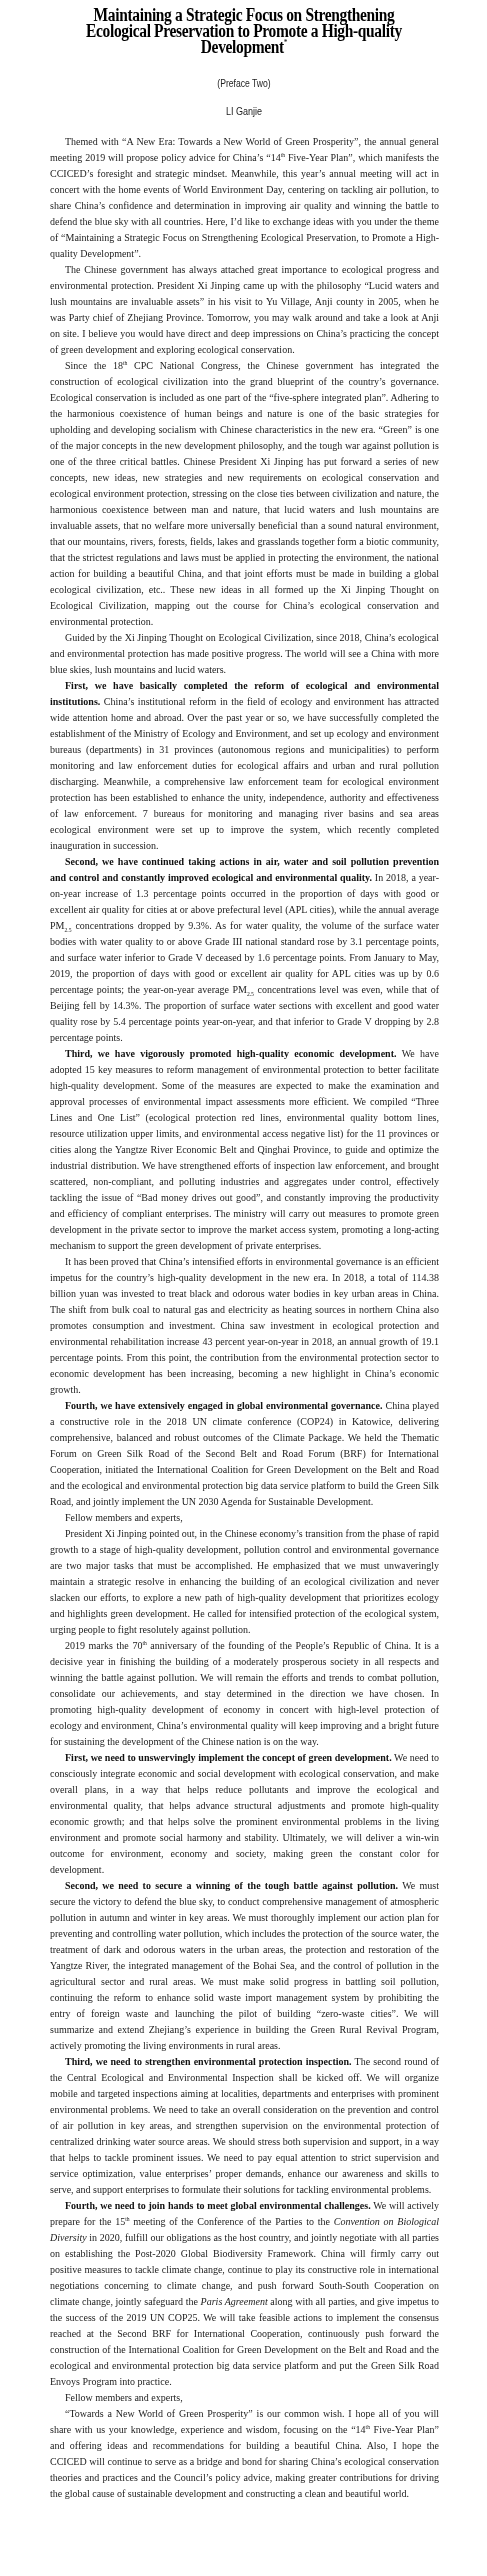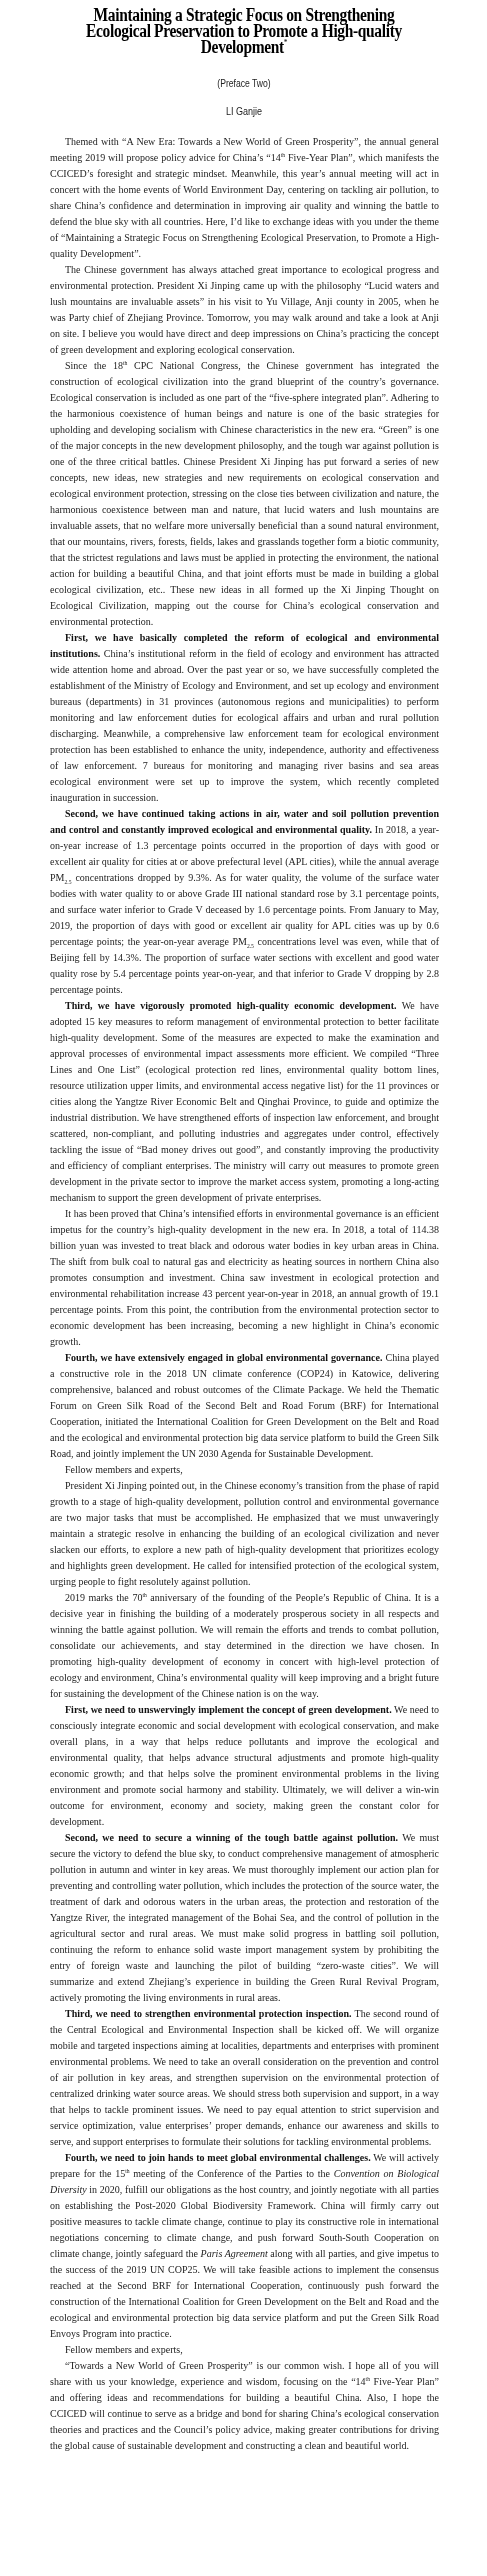--- a/index.html
+++ b/index.html
@@ -43,20 +43,21 @@
     <div>Maintaining a Strategic Focus on Strengthening</div>
     <div>Ecological Preservation to Promote a High-quality</div>
     <div><span>Development</span><sup>*</sup></div>
   </div>
   <div class="subtitle">(Preface Two)</div>
   <div class="author">LI Ganjie</div>
   <div class="body" id="doc-body">
       <p><span>Themed with “A New Era: Towards a New World of Green Prosperity”, the annual general meeting 2019 will propose policy advice for China’s “14</span><sup>th</sup><span> Five-Year Plan”, which manifests the CCICED’s foresight and strategic mindset. Meanwhile, this year’s annual meeting will act in concert with the home events of World Environment Day, centering on tackling air pollution, to share China’s confidence and determination in improving air quality and winning the battle to defend the blue sky with all countries. Here, I’d like to exchange ideas with you under the theme of “Maintaining a Strategic Focus on Strengthening Ecological Preservation, to Promote a High-quality Development”.</span></p>
       <p><span>The Chinese government has always attached great importance to ecological progress and environmental protection. President Xi Jinping came up with the philosophy “Lucid waters and lush mountains are invaluable assets” in his visit to Yu Village, Anji county in 2005, when he was Party chief of Zhejiang Province. Tomorrow, you may walk around and take a look at Anji on site. I believe you would have direct and deep impressions on China’s practicing the concept of green development and exploring ecological conservation.</span></p>
       <p><span>Since the 18</span><sup>th</sup><span> CPC National Congress, the Chinese government has integrated the construction of ecological civilization into the grand blueprint of the country’s governance. Ecological conservation is included as one part of the “five-sphere integrated plan”. Adhering to the harmonious coexistence of human beings and nature is one of the basic strategies for upholding and developing socialism with Chinese characteristics in the new era. “Green” is one of the major concepts in the new development philosophy, and the tough war against pollution is one of the three critical battles. Chinese President Xi Jinping has put forward a series of new concepts, new ideas, new strategies and new requirements on ecological conservation and ecological environment protection, stressing on the close ties between civilization and nature, the harmonious coexistence between man and nature, that lucid waters and lush mountains are invaluable assets, that no welfare more universally beneficial than a sound natural environment, that our mountains, rivers, forests, fields, lakes and grasslands together form a biotic community, that the strictest regulations and laws must be applied in protecting the environment,  the national action for building a beautiful China, and that joint efforts must be made in building a global ecological civilization, etc.. These new ideas in all formed up the Xi Jinping Thought on Ecological Civilization, mapping out the course for China’s ecological conservation and environmental protection.</span></p>
+      <p><span>Guided by the Xi Jinping Thought on Ecological Civilization, since 2018, China’s ecological and environmental protection has made positive progress. The world will see a China with more blue skies, lush mountains and lucid waters.</span></p>
       <p><b>First, we have basically completed the reform of ecological and environmental institutions.</b><span> China’s institutional reform in the field of ecology and environment has attracted wide attention home and abroad. Over the past year or so, we have successfully completed the establishment of the Ministry of Ecology and Environment, and set up ecology and environment bureaus (departments) in 31 provinces (autonomous regions and municipalities) to perform monitoring and law enforcement duties for ecological affairs and urban and rural pollution discharging. Meanwhile, a comprehensive law enforcement team for ecological environment protection has been established to enhance the unity, independence, authority and effectiveness of law enforcement. 7 bureaus for monitoring and managing river basins and sea areas ecological environment were set up to improve the system, which recently completed inauguration in succession.</span></p>
       <p><b>Second, we have continued taking actions in air, water and soil pollution prevention and control and constantly improved ecological and environmental quality.</b><span> In 2018, a year-on-year increase of 1.3 percentage points occurred in the proportion of days with good or excellent air quality for cities at or above prefectural level (APL cities), while the annual average PM</span><sub>2.5</sub><span> concentrations dropped by 9.3%. As for water quality, the volume of the surface water bodies with water quality to or above Grade III national standard rose by 3.1 percentage points, and surface water inferior to Grade V deceased by 1.6 percentage points. From January to May, 2019, the proportion of days with good or excellent air quality for APL cities was up by 0.6 percentage points; the year-on-year average PM</span><sub>2.5</sub><span> concentrations level was even, while that of Beijing fell by 14.3%. The proportion of surface water sections with excellent and good water quality rose by 5.4 percentage points year-on-year, and that inferior to Grade V dropping by 2.8 percentage points.</span></p>
       <p><b>Third, we have vigorously promoted high-quality economic development.</b><span> We have adopted 15 key measures to reform management of environmental protection to better facilitate high-quality development. Some of the measures are expected to make the examination and approval processes of environmental impact assessments more efficient. We compiled “Three Lines and One List” (ecological protection red lines, environmental quality bottom lines, resource utilization upper limits, and environmental access negative list) for the 11 provinces or cities along the Yangtze River Economic Belt and Qinghai Province, to guide and optimize the industrial distribution. We have strengthened efforts of inspection law enforcement, and brought scattered, non-compliant, and polluting industries and aggregates under control, effectively tackling the issue of “Bad money drives out good”, and constantly improving the productivity and efficiency of compliant enterprises. The ministry will carry out measures to promote green development in the private sector to improve the market access system, promoting a long-acting mechanism to support the green development of private enterprises.</span></p>
       <p><span>It has been proved that China’s intensified efforts in environmental governance is an efficient impetus for the country’s high-quality development in the new era. In 2018, a total of 114.38 billion yuan was invested to treat black and odorous water bodies in key urban areas in China. The shift from bulk coal to natural gas and electricity as heating sources in northern China also promotes consumption and investment. China saw investment in ecological protection and environmental rehabilitation increase 43 percent year-on-year in 2018, an annual growth of 19.1 percentage points. From this point, the contribution from the environmental protection sector to economic development has been increasing, becoming a new highlight in China’s economic growth.</span></p>
       <p><b>Fourth, we have extensively engaged in global environmental governance.</b><span> China played a constructive role in the 2018 UN climate conference (COP24) in Katowice, delivering comprehensive, balanced and robust outcomes of the Climate Package. We held the Thematic Forum on Green Silk Road of the Second Belt and Road Forum (BRF) for International Cooperation, initiated the International Coalition for Green Development on the Belt and Road and the ecological and environmental protection big data service platform to build the Green Silk Road, and jointly implement the UN 2030 Agenda for Sustainable Development.</span></p>
       <p><span>Fellow members and experts,</span></p>
       <p><span>President Xi Jinping pointed out, in the Chinese economy’s transition from the phase of rapid growth to a stage of high-quality development, pollution control and environmental governance are two major tasks that must be accomplished. He emphasized that we must unwaveringly maintain a strategic resolve in enhancing the building of an ecological civilization and never slacken our efforts, to explore a new path of high-quality development that prioritizes ecology and highlights green development. He called for intensified protection of the ecological system, urging people to fight resolutely against pollution.</span></p>
       <p><span>2019 marks the 70</span><sup>th</sup><span> anniversary of the founding of the People’s Republic of China. It is a decisive year in finishing the building of a moderately prosperous society in all respects and winning the battle against pollution. We will remain the efforts and trends to combat pollution, consolidate our achievements, and stay determined in the direction we have chosen. In promoting high-quality development of economy in concert with high-level protection of ecology and environment, China’s environmental quality will keep improving and a bright future for sustaining the development of the Chinese nation is on the way.</span></p>
       <p><b>First, we need to unswervingly implement the concept of green development.</b><span> We need to consciously integrate economic and social development with ecological conservation, and make overall plans, in a way that helps reduce pollutants and improve the ecological and environmental quality, that helps advance structural adjustments and promote high-quality economic growth; and that helps solve the prominent environmental problems in the living environment and promote social harmony and stability. Ultimately, we will deliver a win-win outcome for environment, economy and society, making green the constant color for development.</span></p>
       <p><b>Second, we need to secure a winning of the tough battle against pollution.</b><span> We must secure the victory to defend the blue sky, to conduct comprehensive management of atmospheric pollution in autumn and winter in key areas. We must thoroughly implement our action plan for preventing and controlling water pollution, which includes the protection of the source water, the treatment of dark and odorous waters in the urban areas, the protection and restoration of the Yangtze River, the integrated management of the Bohai Sea, and the control of pollution in the agricultural sector and rural areas. We must make solid progress in battling soil pollution, continuing the reform to enhance solid waste import management system by prohibiting the entry of foreign waste and launching the pilot of building “zero-waste cities”. We will summarize and extend Zhejiang’s experience in building the Green Rural Revival Program, actively promoting the living environments in rural areas.</span></p>

